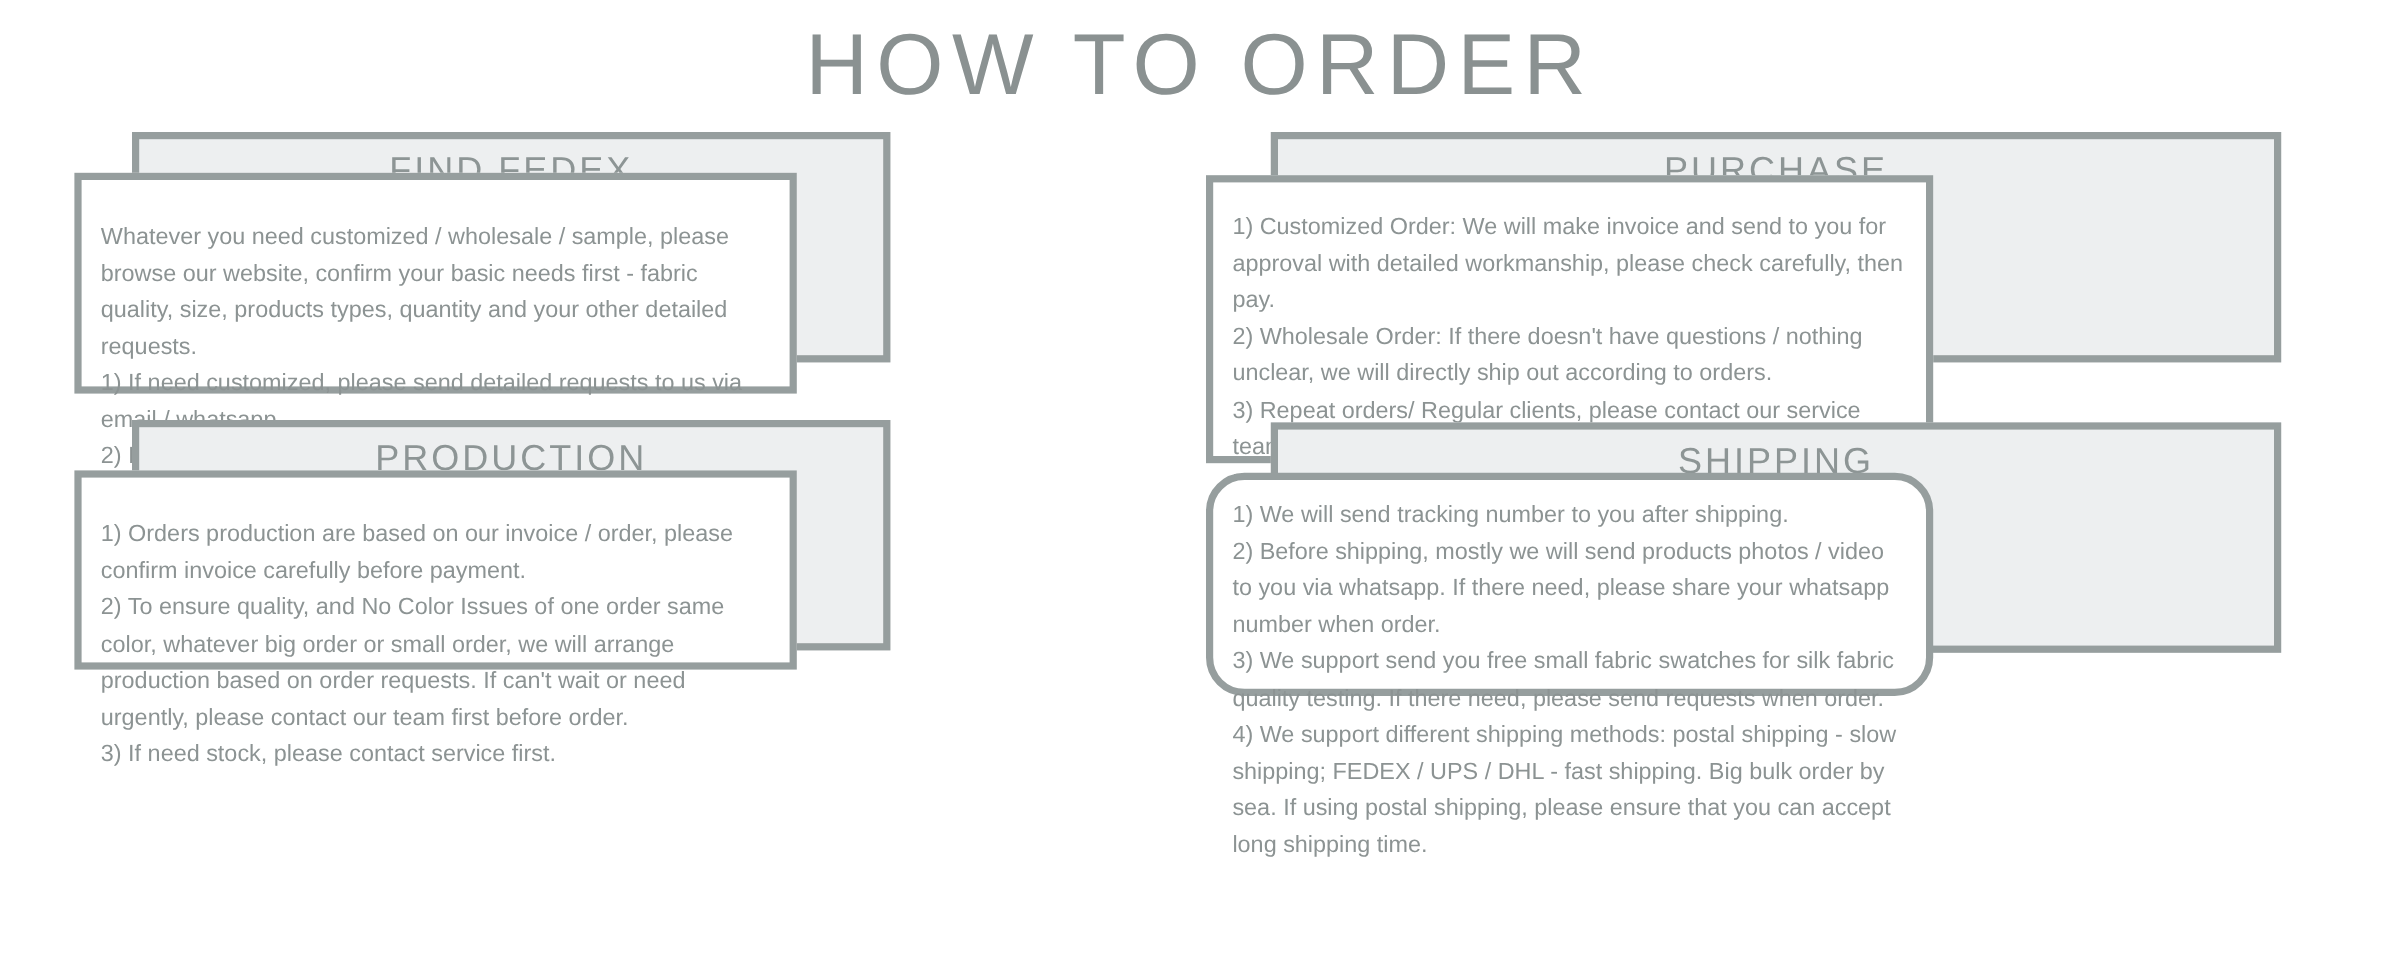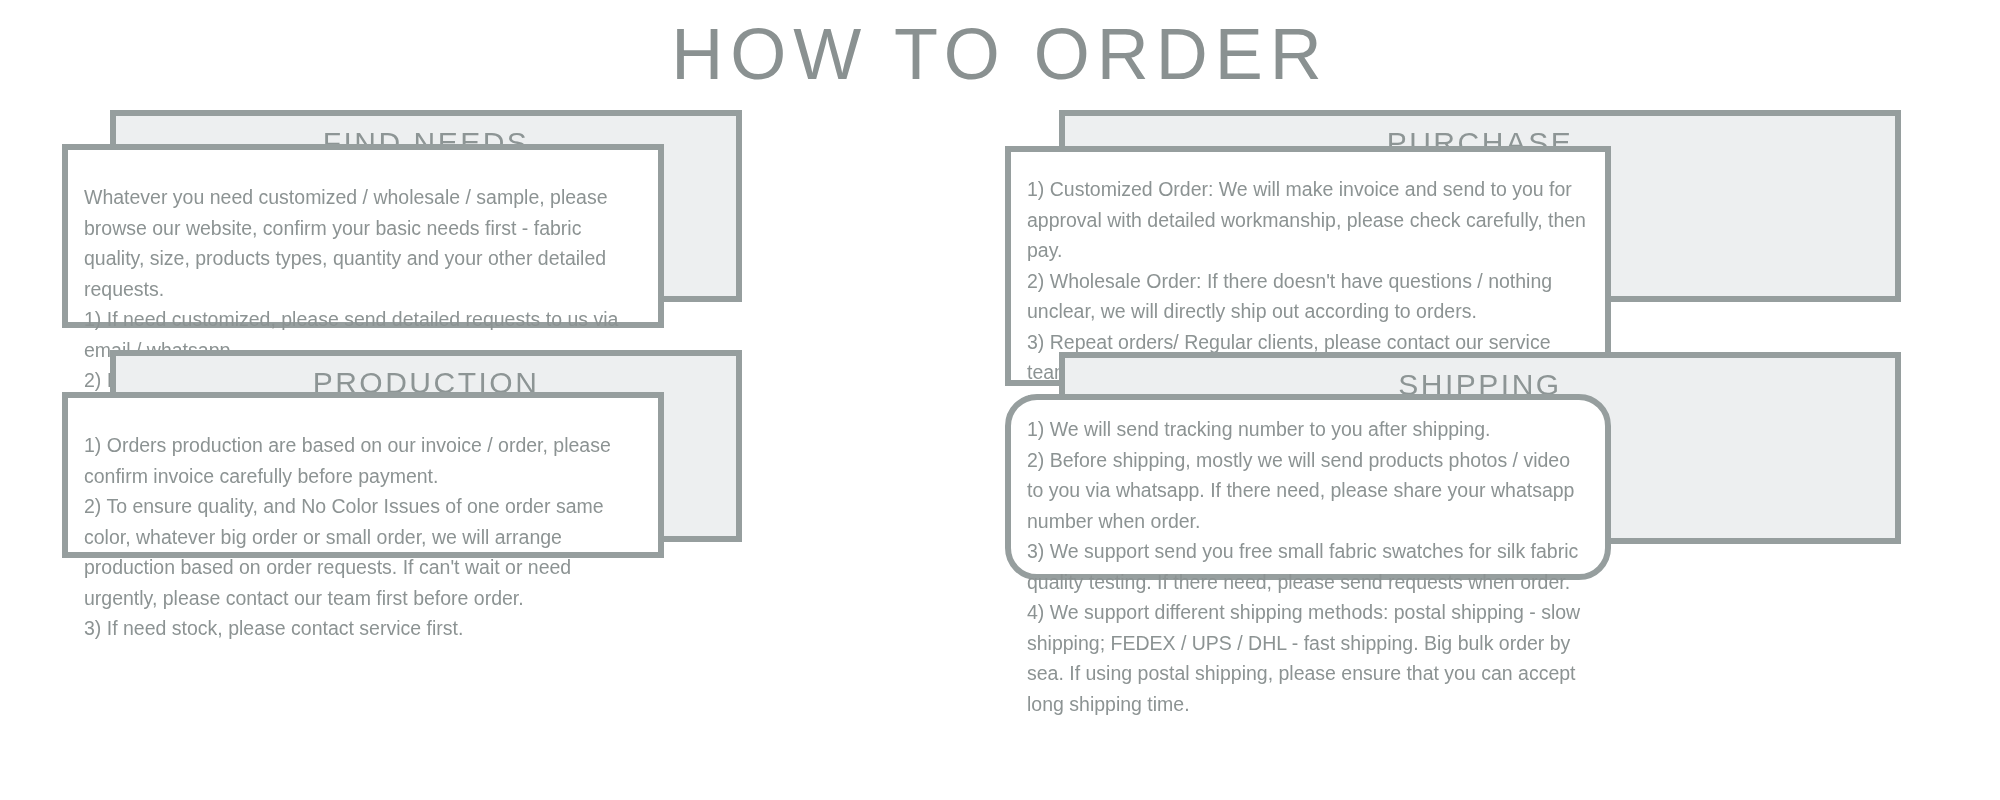--- a/index.html
+++ b/index.html
@@ -92,21 +92,21 @@
 </style>
 </head>
 <body>
 
 <div id="page">
 
   <div id="page-title">HOW TO ORDER</div>
 
   <div class="card" id="card-find-needs">
     <div class="card-back">
-      <div class="card-title">FIND NEEDS</div>
+      <div class="card-title">FIND FEDEX</div>
     </div>
     <div class="card-front">
       <div class="card-body">Whatever you need customized / wholesale / sample, please browse our website, confirm your basic needs first - fabric quality, size, products types, quantity and your other detailed requests.
 1) If need customized, please send detailed requests to us via email / whatsapp.
 2) If need wholesale products and there can directly order from website, please order directly.</div>
     </div>
   </div>
 
   <div class="card" id="card-purchase">
     <div class="card-back">

